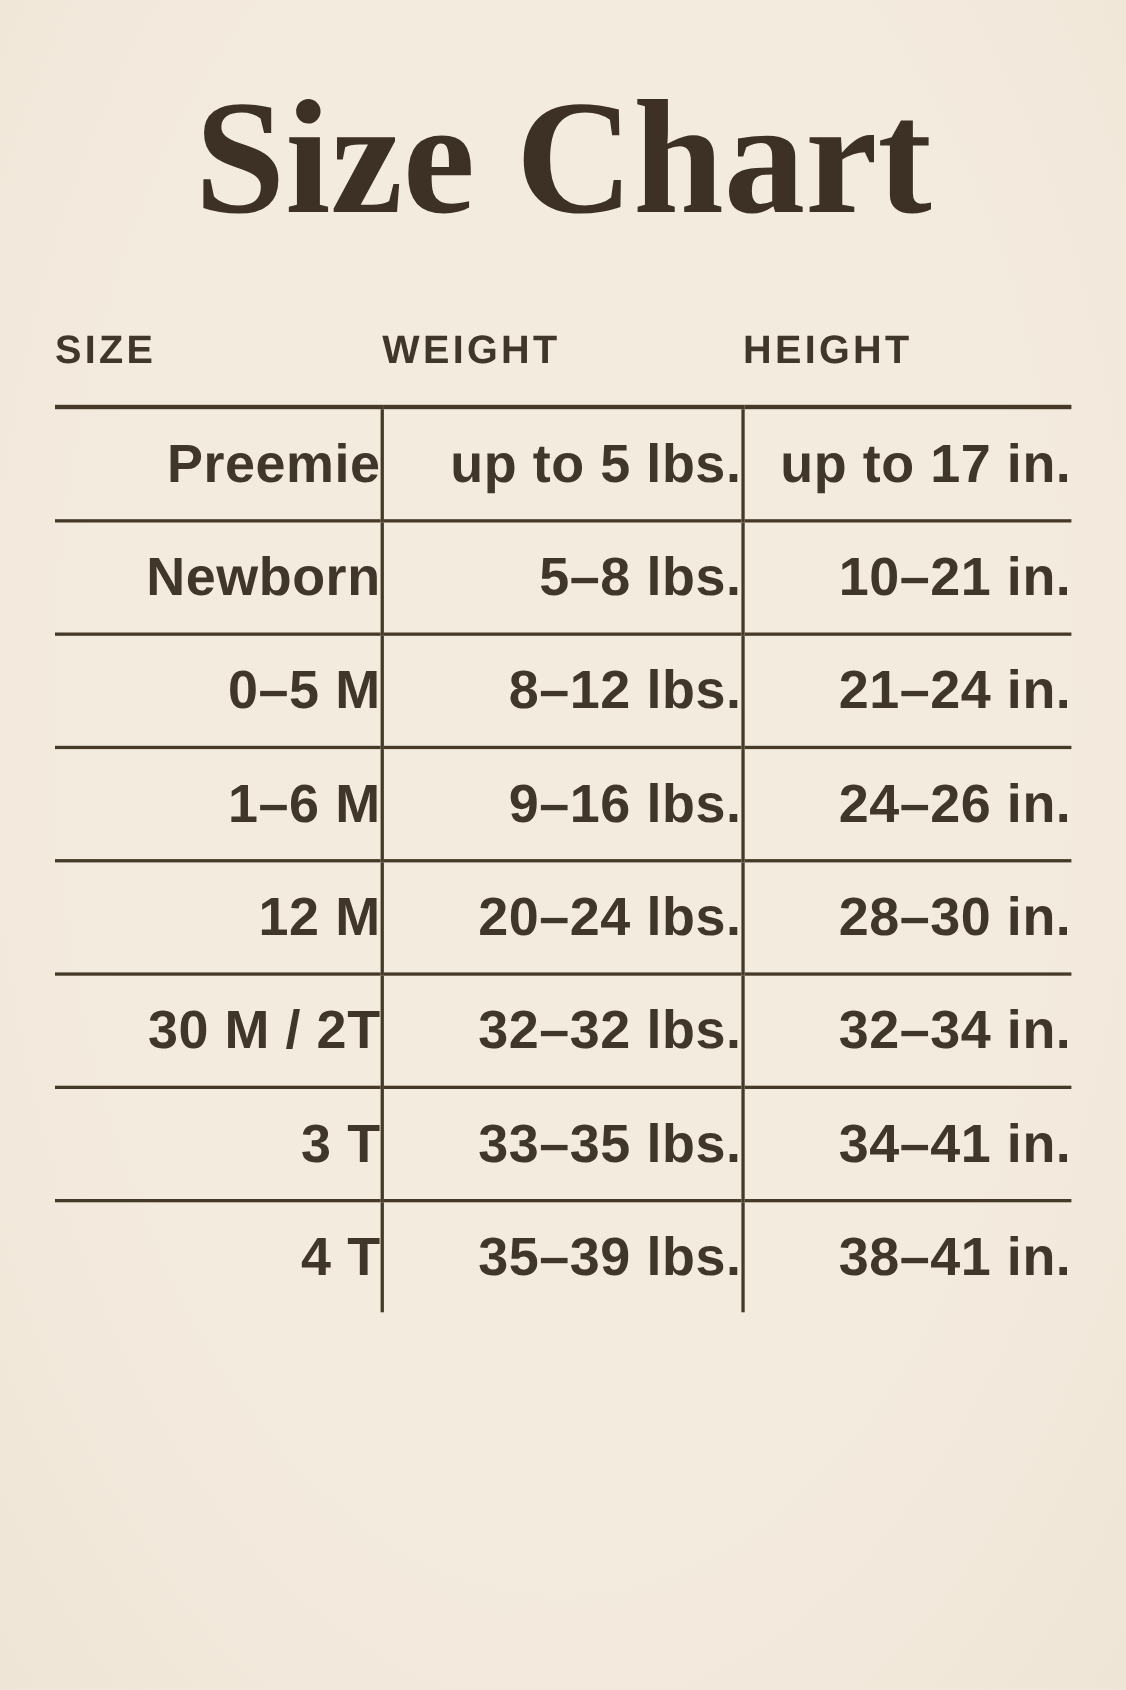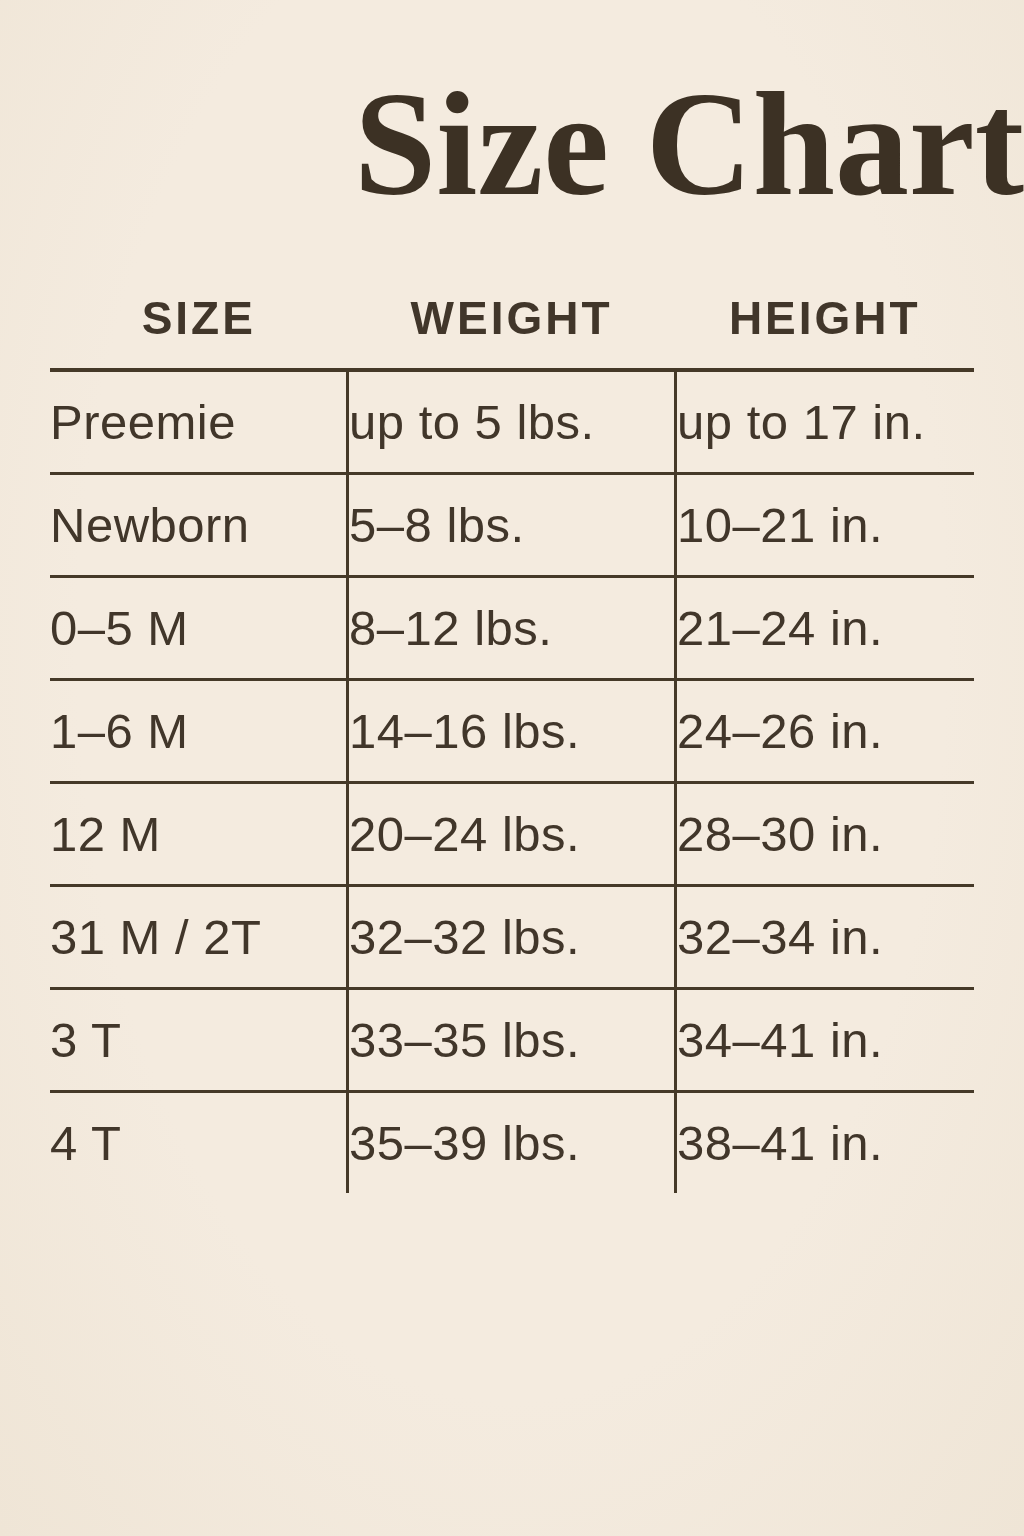--- a/index.html
+++ b/index.html
@@ -15,21 +15,21 @@
     font-family: "Liberation Sans", sans-serif;
     color: #41362a;
     overflow: hidden;
   }
   .title {
     position: absolute;
     top: 70px;
     left: 0;
     right: 0;
     margin: 0;
-    text-align: right;
+    text-align: center;
     font-family: "Liberation Serif", serif;
     font-weight: 700;
     font-size: 148px;
     line-height: 1;
     color: #3c3124;
   }
   table.size-chart {
     position: absolute;
     top: 268px;
     left: 50px;
@@ -37,34 +37,34 @@
     border-collapse: collapse;
     table-layout: fixed;
   }
   col.c-size   { width: 32.2%; }
   col.c-weight { width: 35.5%; }
   col.c-height { width: 32.3%; }
 
   thead th {
     height: 100px;
     vertical-align: middle;
-    text-align: center;
-    font-size: 46px;
+    text-align: left;
+    font-size: 36px;
     font-weight: 700;
     letter-spacing: 3px;
     color: #41362a;
     border-bottom: 4px solid #453928;
     padding: 0;
   }
   tbody td {
     height: 100px;
     vertical-align: middle;
-    text-align: left;
+    text-align: right;
     font-size: 49px;
-    font-weight: 400;
+    font-weight: 700;
     letter-spacing: 0.5px;
     color: #41362a;
     padding: 0;
   }
   tbody tr + tr td { border-top: 3px solid #453928; }
   tbody td + td    { border-left: 3px solid #453928; }
 </style>
 </head>
 <body>
 
@@ -96,30 +96,30 @@
         <td>5–8 lbs.</td>
         <td>10–21 in.</td>
       </tr>
       <tr>
         <td>0–5 M</td>
         <td>8–12 lbs.</td>
         <td>21–24 in.</td>
       </tr>
       <tr>
         <td>1–6 M</td>
-        <td>14–16 lbs.</td>
+        <td>9–16 lbs.</td>
         <td>24–26 in.</td>
       </tr>
       <tr>
         <td>12 M</td>
         <td>20–24 lbs.</td>
         <td>28–30 in.</td>
       </tr>
       <tr>
-        <td>31 M / 2T</td>
+        <td>30 M / 2T</td>
         <td>32–32 lbs.</td>
         <td>32–34 in.</td>
       </tr>
       <tr>
         <td>3 T</td>
         <td>33–35 lbs.</td>
         <td>34–41 in.</td>
       </tr>
       <tr>
         <td>4 T</td>

